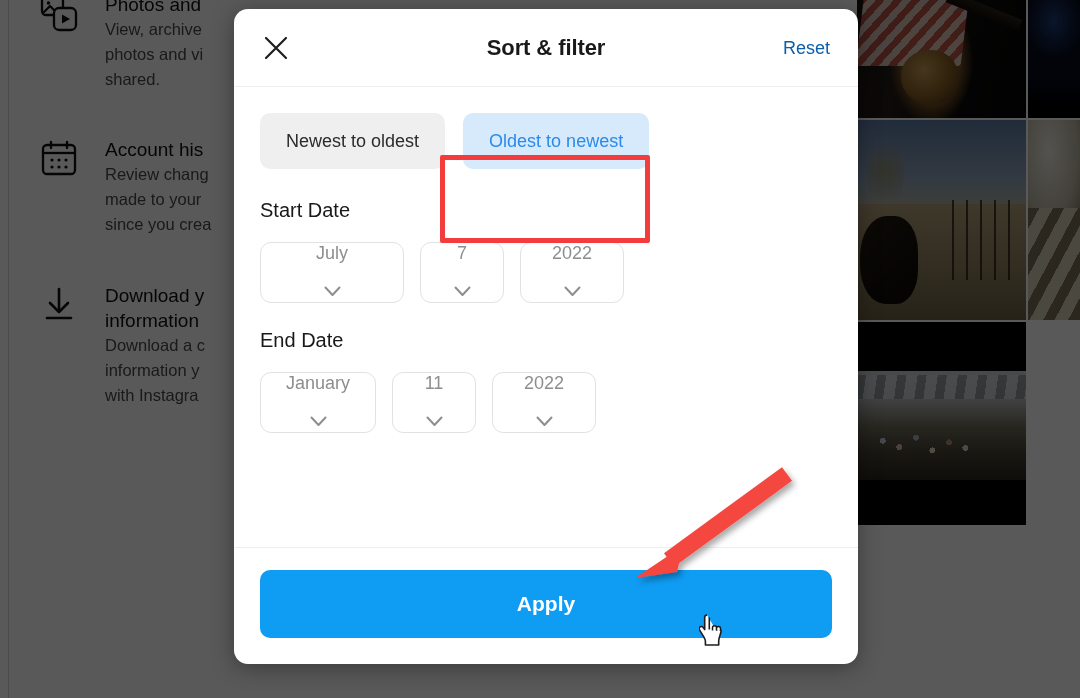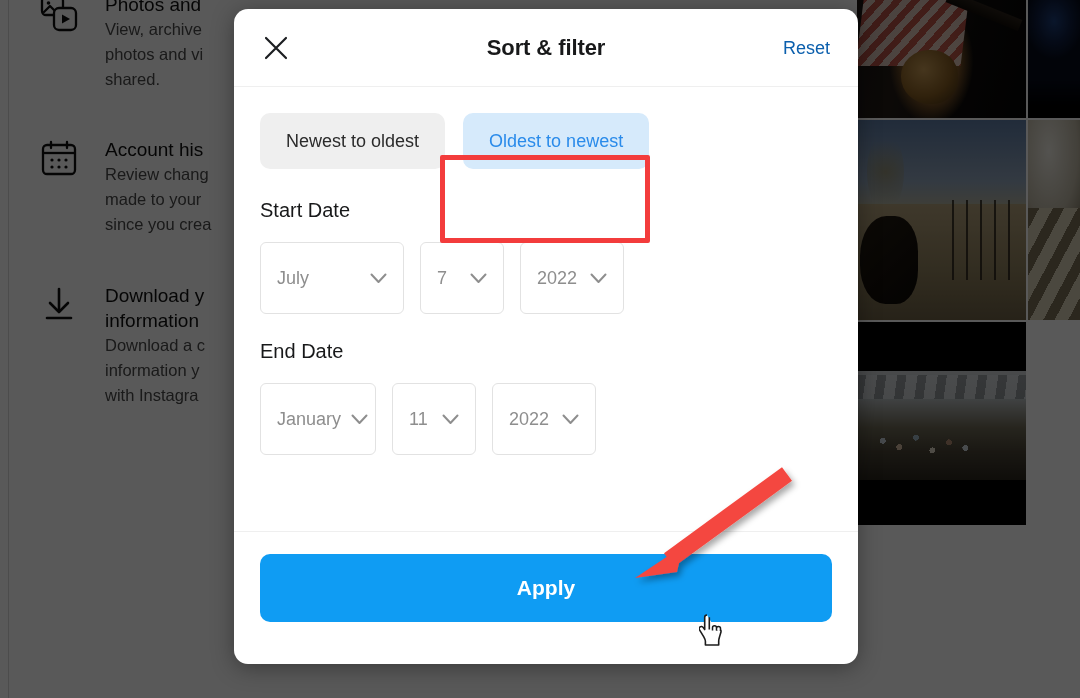--- a/index.html
+++ b/index.html
@@ -273,43 +273,44 @@
 
   .date-group { margin-bottom: 26px; }
   .date-label {
     font-size: 20px;
     color: #18191a;
     margin-bottom: 20px;
   }
   .date-selects { display: flex; gap: 16px; }
 
   .sel {
-    height: 72px;
+    height: 61px;
     border: 1px solid #e2e2e2;
-    border-radius: 6px;
+    border-radius: 11px;
     background: #fff;
     display: flex;
     align-items: center;
     justify-content: space-between;
     padding: 0 16px;
     cursor: pointer;
     font-size: 18px;
     color: #8e8e8e;
     font-family: "Liberation Sans", sans-serif;
     gap: 10px;
+    flex-direction: column;
   }
   .sel.month { width: 144px; }
   .sel.month-wide { width: 116px; }
   .sel.day   { width: 84px; }
   .sel.year  { width: 104px; text-align: center; }
   .sel .chev { flex: 0 0 auto; }
 
   #modal-footer {
     border-top: 1px solid #efefef;
-    padding: 22px 26px 42px 26px;
+    padding: 22px 26px 26px 26px;
   }
   #apply-btn {
     width: 100%;
     height: 68px;
     background: #0f9cf3;
     border: none;
     border-radius: 10px;
     color: #fff;
     font-size: 21px;
     font-weight: bold;

